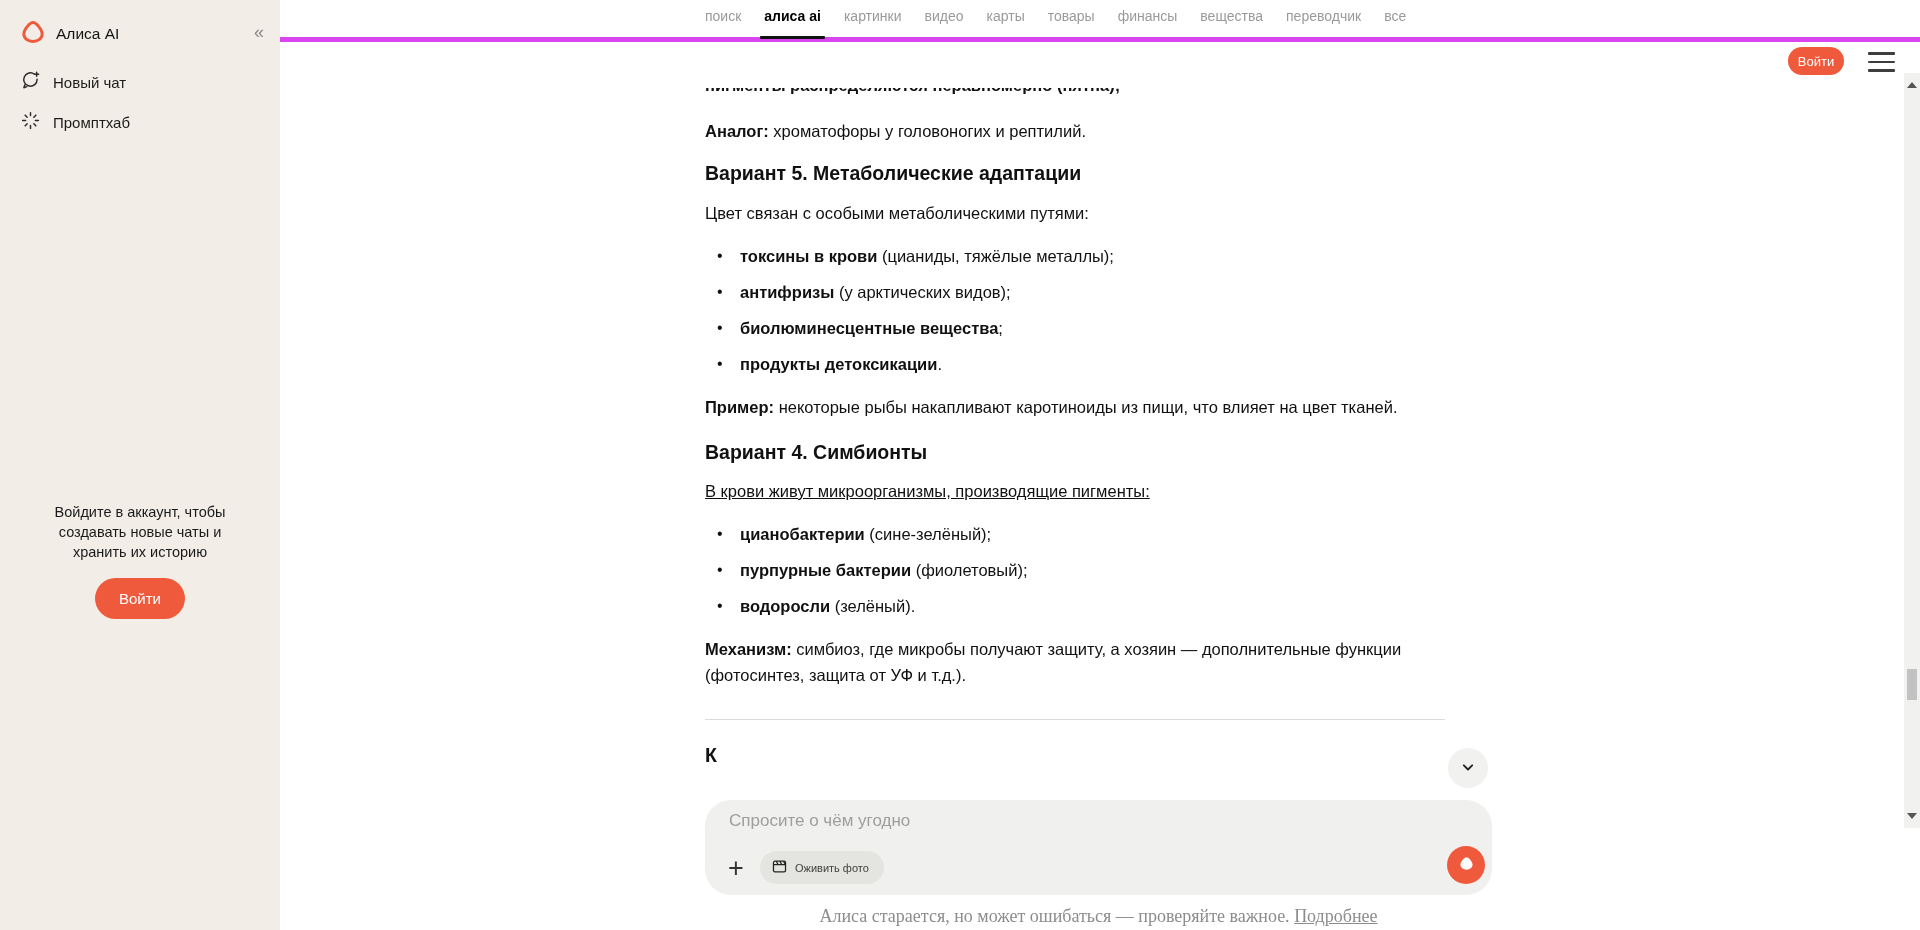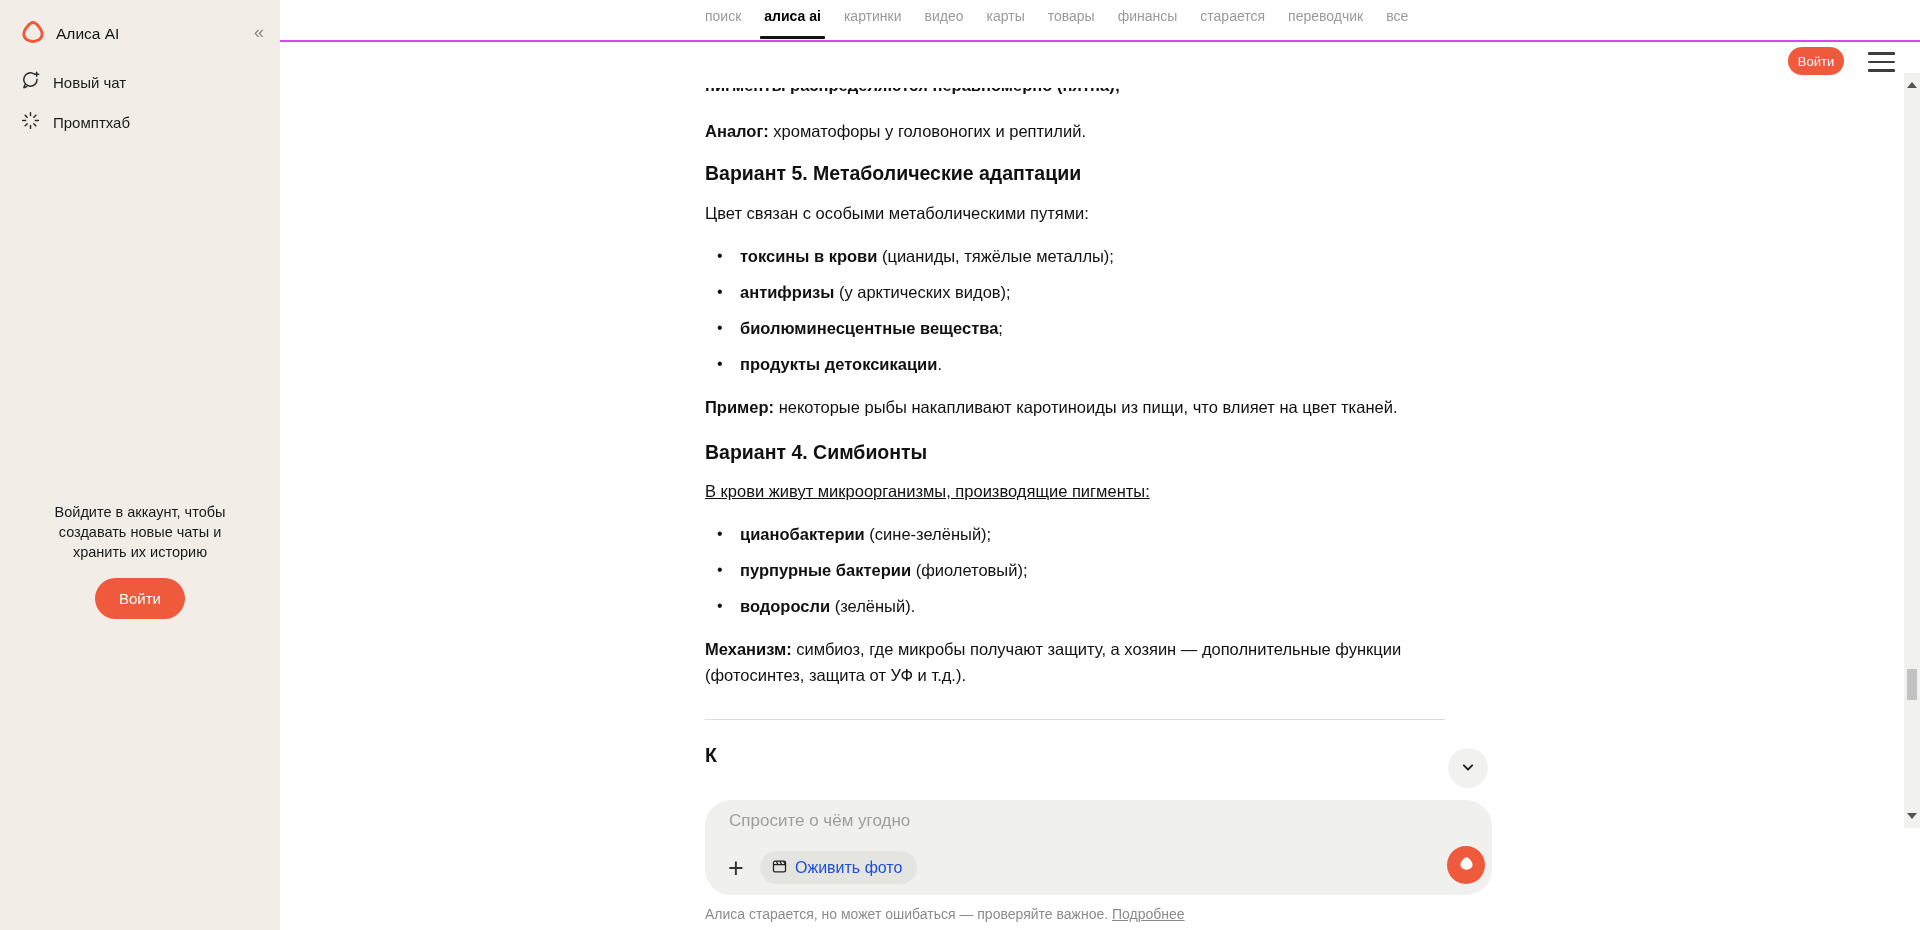--- a/index.html
+++ b/index.html
@@ -28,21 +28,21 @@
   .login-block .msg { font-size:14.5px; line-height:20px; color:#1a1a1a; width:208px; margin:0 auto; }
   .login-btn {
     margin-top:16px; display:inline-block; background:#f05a3c; color:#fff;
     font-size:15px; border:none; border-radius:22px; padding:12px 24px; cursor:pointer;
     font-family:"Liberation Sans", sans-serif;
   }
 
   
   .topnav {
     position:absolute; left:280px; top:0; width:1640px; height:42px; background:#fff;
-    border-bottom:2px solid #d946ef; z-index:10;
+    border-bottom:5px solid #d946ef; z-index:10;
   }
   .tabs { position:absolute; left:425px; top:0; height:42px; display:flex; gap:23px; align-items:flex-start; }
   .tab { font-size:14px; color:#9a9a9a; padding-top:8px; height:42px; position:relative; cursor:pointer; white-space:nowrap; }
   .tab.active { color:#000; font-weight:700; }
   .tab.active::after {
     content:""; position:absolute; left:-4px; right:-4px; bottom:3px; height:3px; background:#111; border-radius:1px;
   }
 
   
   .top-login-btn {
@@ -94,30 +94,30 @@
   .plus-btn {
     position:absolute; left:14px; bottom:10px; width:34px; height:34px; border:none; background:transparent;
     font-size:27px; font-weight:300; color:#333; cursor:pointer; line-height:30px;
     font-family:"Liberation Sans", sans-serif;
   }
   .chip {
     position:absolute; left:55px; bottom:11px; height:33px; background:#e4e4e1; border:none;
     border-radius:17px; padding:0 15px 0 11px; display:flex; align-items:center; gap:7px; cursor:pointer;
     font-family:"Liberation Sans", sans-serif;
   }
-  .chip .chip-lbl { font-size:16px; color:#1d4ed8; }
+  .chip .chip-lbl { font-size:11px; color:#404040; }
   .alice-send {
     position:absolute; right:7px; bottom:11px; width:38px; height:38px; border-radius:50%;
     background:#f05a3c; border:none; cursor:pointer; display:flex; align-items:center; justify-content:center;
   }
 
   
   .footer-note {
-    position:absolute; left:705px; top:906px; width:787px; 
-    font-size:14px; color:#8c8c8c; z-index:5;
+    position:absolute; left:705px; top:906px; width:787px; text-align:center;
+    font-size:18px; color:#8c8c8c; z-index:5;font-family:Liberation Serif, serif;
   }
   .footer-note .more { color:#8c8c8c; text-decoration:underline; cursor:pointer; }
 
   
   .scrollbar { position:absolute; left:1904px; top:73px; width:16px; height:755px; background:#f1f1f0; z-index:30; }
   .sb-arrow-up { position:absolute; top:9px; left:3px; width:0; height:0;
     border-left:5px solid transparent; border-right:5px solid transparent; border-bottom:6px solid #555; cursor:pointer; }
   .sb-arrow-down { position:absolute; bottom:9px; left:3px; width:0; height:0;
     border-left:5px solid transparent; border-right:5px solid transparent; border-top:6px solid #555; cursor:pointer; }
   .sb-thumb { position:absolute; top:596px; left:3px; width:10px; height:31px; background:#c2c2c2; cursor:pointer; }
@@ -164,21 +164,21 @@
 
 <header class="topnav">
   <nav class="tabs">
     <span class="tab">поиск</span>
     <span class="tab active">алиса ai</span>
     <span class="tab">картинки</span>
     <span class="tab">видео</span>
     <span class="tab">карты</span>
     <span class="tab">товары</span>
     <span class="tab">финансы</span>
-    <span class="tab">старается</span>
+    <span class="tab">вещества</span>
     <span class="tab">переводчик</span>
     <span class="tab">все</span>
   </nav>
 </header>
 
 <button class="top-login-btn">Войти</button>
 <div class="hamburger">
     <span></span>
     <span></span>
     <span></span>

